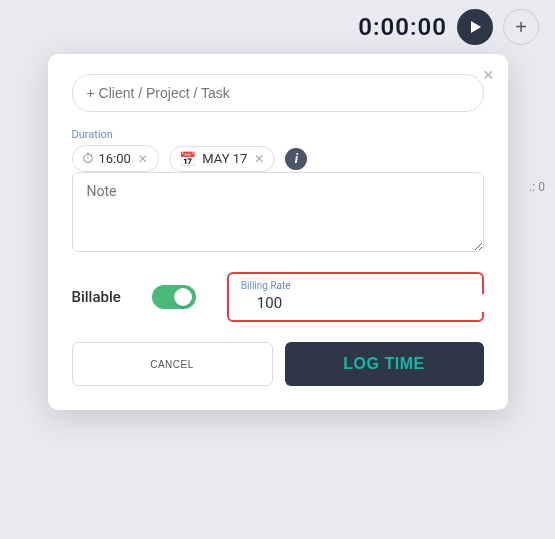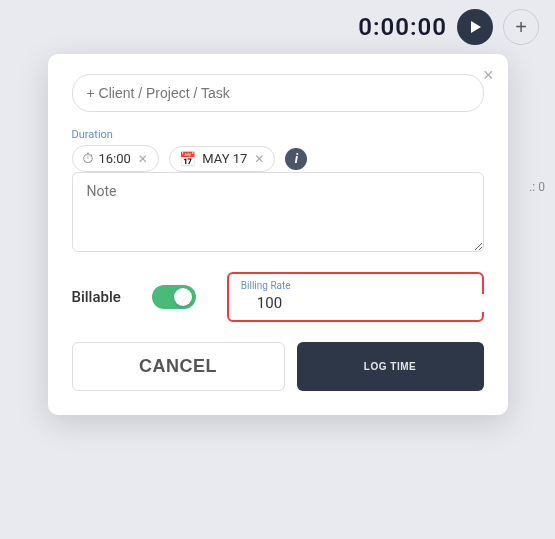--- a/index.html
+++ b/index.html
@@ -245,40 +245,40 @@
     }
 
     
     .buttons-row {
       display: flex;
       gap: 12px;
     }
 
     .cancel-btn {
       flex: 1;
-      padding: 13px 12px;
+      padding: 13px 0;
       border: 1.5px solid #ddd;
       border-radius: 6px;
       background: white;
-      font-size: 18px;
-      font-weight: 700;
+      font-size: 10px;
+      font-weight: 400;
       color: #555;
       cursor: pointer;
       letter-spacing: 0.5px;
     }
 
     .log-time-btn {
       flex: 1;
       padding: 13px 0;
       border: none;
       border-radius: 6px;
       background: #2d3748;
-      font-size: 10px;
+      font-size: 16px;
       font-weight: 600;
-      color: #e5e5e5;
+      color: #14b8a6;
       cursor: pointer;
       letter-spacing: 0.5px;
     }
 
     
     .side-note {
       position: absolute;
       right: 10px;
       top: 180px;
       font-size: 12px;

